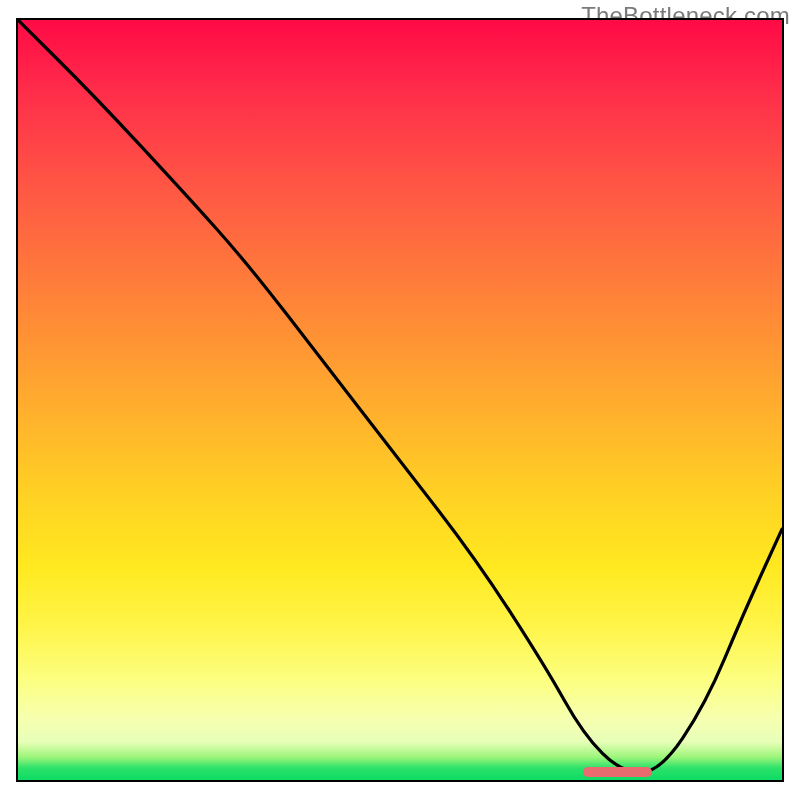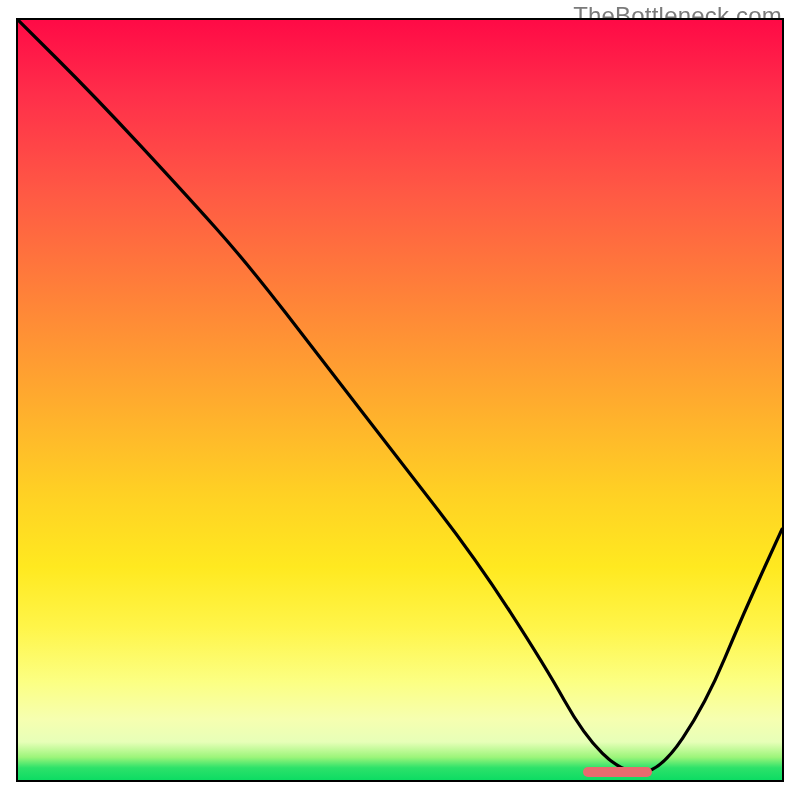--- a/index.html
+++ b/index.html
@@ -1,17 +1,17 @@
 <!DOCTYPE html>
 <html><head>
 <meta charset="utf-8">
 <style>
 html,body{margin:0;padding:0;width:800px;height:800px;overflow:hidden;background:#fff;font-family:Arial,Helvetica,sans-serif}
 .chart-wrap{position:relative;width:800px;height:800px}
-.watermark{position:absolute;top:2px;right:18px;color:#7a7a7a;font-size:24px;font-weight:400;letter-spacing:.2px}
+.watermark{position:absolute;top:2px;right:10px;color:#7a7a7a;font-size:24px;font-weight:400;letter-spacing:.2px}
 
 .plot{position:absolute;left:18px;top:20px;right:18px;bottom:20px;outline:2px solid #000;overflow:hidden}
 
 .gradient{
   position:absolute;inset:0;
   background:linear-gradient(to bottom,
     #ff0a46 0%,
     #ff2f4a 10%,
     #ff5a44 23%,
     #ff8438 37%,

